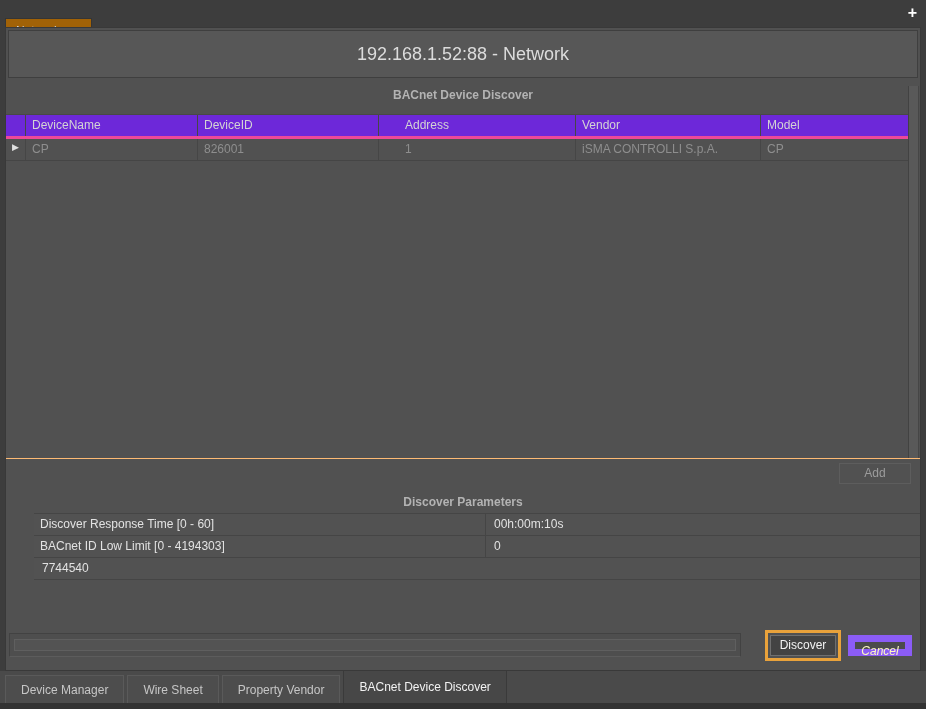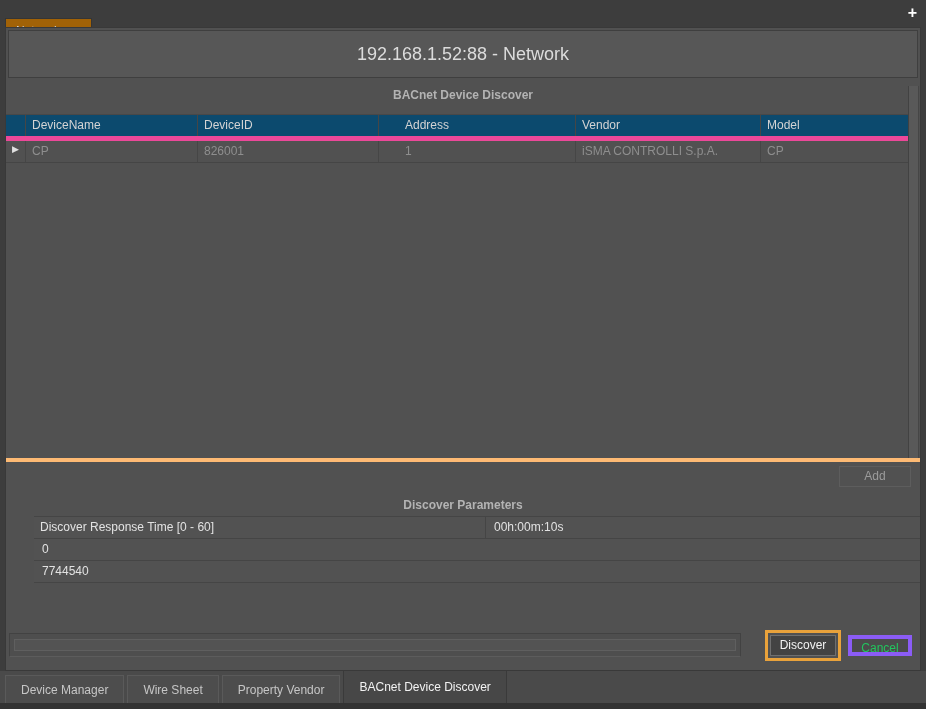--- a/index.html
+++ b/index.html
@@ -17,58 +17,58 @@
   
   .panel{position:absolute;left:5px;top:27px;width:916px;height:644px;background:#515151;
          border:1px solid #393939;box-sizing:border-box;display:flex;flex-direction:column;}
 
   .titlebar{margin:2px;height:46px;flex:0 0 46px;background:#575757;border:1px solid #3f3f3f;
             display:flex;align-items:center;justify-content:center;font-size:18px;color:#dcdcdc;}
 
   .section-title{flex:0 0 18px;padding-top:8px;text-align:center;font-weight:bold;color:#b3b3b3;}
 
   .table-area{position:relative;flex:0 0 378px;display:flex;flex-direction:column;}
-  .grid-header{display:flex;height:21px;flex:0 0 21px;background:#0c4a6e;margin:8px 11px 0 0;
-               border-top:1px solid #484848;border-bottom:5px solid #ec4899;color:#d4d4d4;justify-content:flex-end;}
+  .grid-header{display:flex;height:21px;flex:0 0 21px;background:#6d28d9;margin:8px 11px 0 0;
+               border-top:1px solid #484848;border-bottom:3px solid #ec4899;color:#d4d4d4;justify-content:flex-end;}
   .grid-row{display:flex;height:21px;flex:0 0 21px;background:#515151;margin-right:11px;
             border-bottom:1px solid #454545;color:#8e8e8e;}
   .cell{padding:3px 0 0 6px;border-right:1px solid #464646;box-sizing:border-box;
         overflow:hidden;white-space:nowrap;}
   .sel{width:20px;flex:0 0 20px;padding-left:0;text-align:center;font-size:9px;color:#e0e0e0;}
   .c0{width:172px;flex:0 0 172px;}
   .c1{width:181px;flex:0 0 181px;}
   .c2{width:177px;flex:0 0 177px;margin-left:20px;}
   .c3{width:185px;flex:0 0 185px;}
   .c4{flex:1;border-right:none;}
   .grid-empty{flex:1;background:#515151;margin-right:11px;}
   .vscroll{position:absolute;top:6px;right:1px;width:9px;bottom:0;background:#595959;
            border-left:1px solid #424242;border-right:1px solid #464646;}
 
-  .addrow{flex:0 0 28px;border-top:4px solid #fdba74;position:relative;background:#515151;}
+  .addrow{flex:0 0 28px;border-top:1px solid #fdba74;position:relative;background:#515151;}
   .btn{box-sizing:border-box;text-align:center;cursor:default;}
   .btn-add{position:absolute;right:9px;top:4px;width:72px;height:21px;line-height:19px;
            background:#515151;border:1px solid #5d5d5d;color:#9c9c9c;}
 
   .prow{display:flex;height:21px;flex:0 0 21px;background:#525252;border-bottom:1px solid #454545;color:#e2e2e2;margin-left:28px;}
   .prow.first{border-top:1px solid #454545;}
   .plabel{width:452px;flex:0 0 452px;padding:3px 0 0 6px;border-right:1px solid #454545;
           box-sizing:border-box;white-space:nowrap;overflow:hidden;}
   .pvalue{flex:1;padding:3px 0 0 8px;}
 
   .flex-spacer{flex:1;}
 
   .footer{flex:0 0 36px;display:flex;align-items:center;padding:0 3px 7px 3px;}
   .progress{flex:1;height:24px;border:1px solid #424242;border-bottom-color:#5c5c5c;
             background:#4e4e4e;box-sizing:border-box;padding:5px 4px;margin-right:8px;}
   .progress-inner{height:100%;box-sizing:border-box;border:1px solid #5f5f5f;background:#535353;}
   .hl{border:3px solid #E9A23B;padding:2px;margin-right:7px;flex:0 0 auto;margin-left:16px;}
   .btn-discover{width:66px;height:21px;line-height:19px;background:#434343;
                 border:1px solid #6f6f6f;color:#f2f2f2;}
   .btn-cancel{width:64px;height:21px;line-height:19px;background:#4b4b4b;
-              border:4px solid #8b5cf6;color:#22c55e;margin-right:5px;flex:0 0 auto;}
+              border:7px solid #8b5cf6;color:#fef9c3;margin-right:5px;flex:0 0 auto;font-style:italic;}
 
   
   .bottomtabs{position:absolute;left:0;right:0;top:671px;height:38px;background:#4a4a4a;
               display:flex;align-items:flex-start;padding-left:5px;gap:3px;}
   .btab{margin-top:4px;height:28px;padding:12px 15px;background:#4d4d4d;border:1px solid #5a5a5a;
         border-bottom:none;color:#c6c6c6;display:flex;align-items:center;box-sizing:border-box;}
   .btab.active{margin-top:0;height:32px;background:#474747;border:1px solid #3a3a3a;
                border-top:none;border-bottom:none;color:#f2f2f2;}
   .bottom-edge{position:absolute;left:0;right:0;bottom:0;height:6px;background:#333333;}
 </style>
@@ -118,20 +118,21 @@
       <div class="btn btn-add">Add</div>
     </div>
 
     <div class="section-title">Discover Parameters</div>
 
     <div class="prow first">
       <div class="plabel">Discover Response Time [0 - 60]</div>
       <div class="pvalue">00h:00m:10s</div>
     </div>
     <div class="prow">
+      <div class="plabel">BACnet ID Low Limit [0 - 4194303]</div>
       <div class="pvalue">0</div>
     </div>
     <div class="prow">
       <div class="pvalue">7744540</div>
     </div>
 
     <div class="flex-spacer"></div>
 
     <div class="footer">
       <div class="progress">

